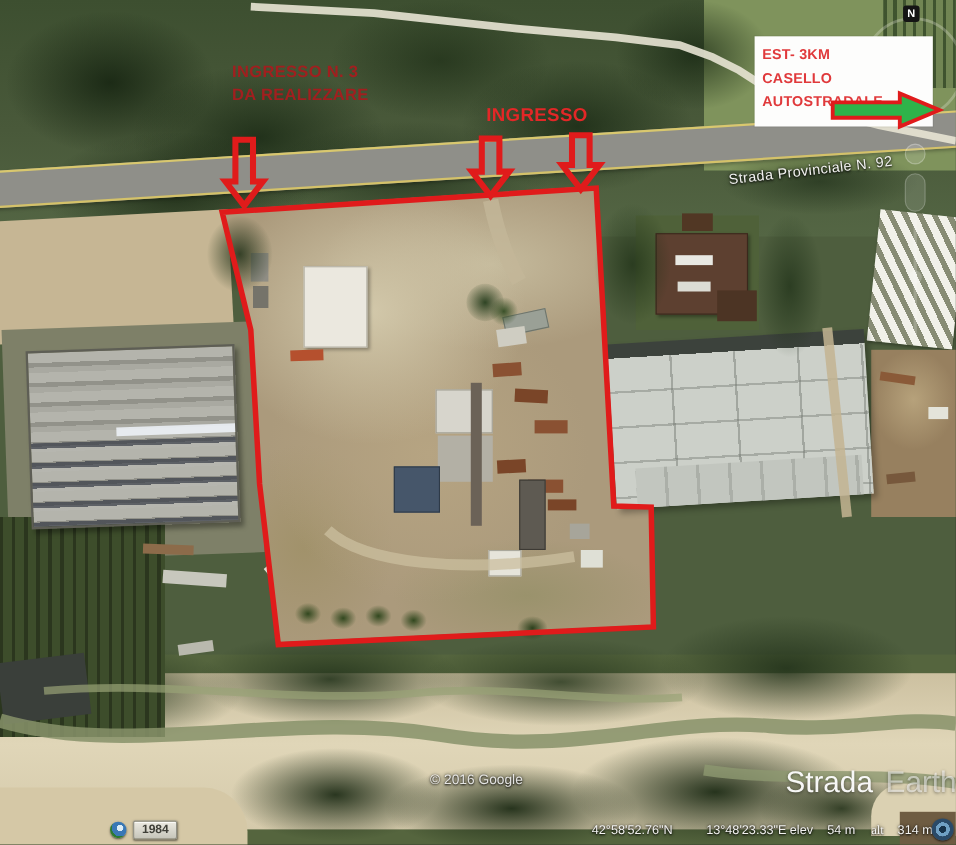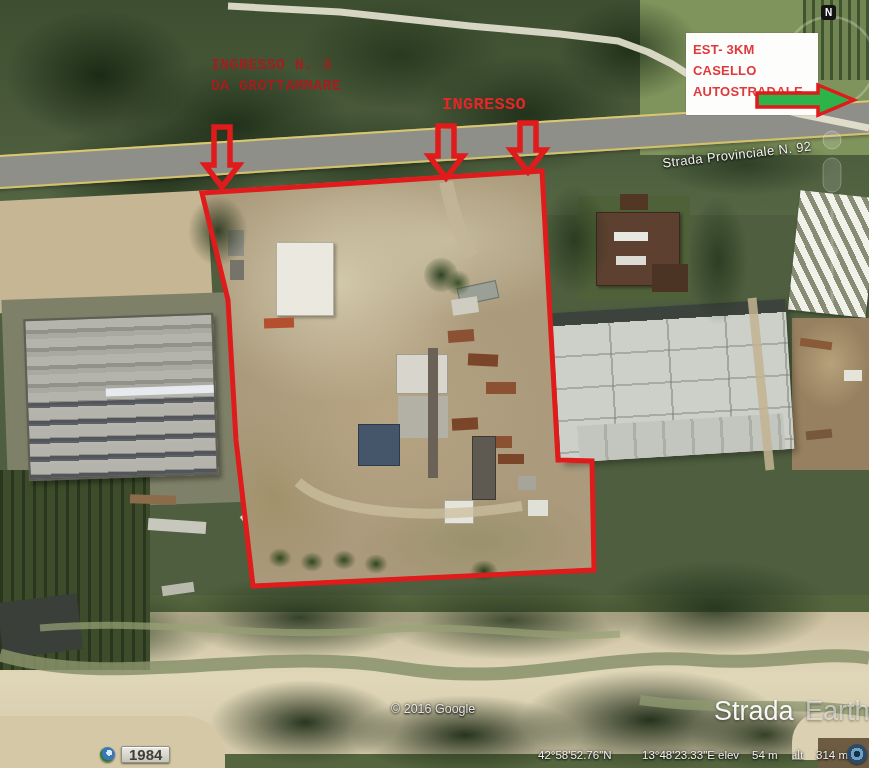--- a/index.html
+++ b/index.html
@@ -1,25 +1,25 @@
 <!DOCTYPE html>
 <html><head>
 <meta charset="utf-8">
 <style>
   html,body{margin:0;padding:0;background:#222;font-family:"Liberation Sans",sans-serif;}
   #screen{position:relative;width:869px;height:768px;overflow:hidden;background:#4e5e3e;cursor:default;}
   #screen *{position:absolute;box-sizing:border-box;}
   .blob{border-radius:50%;}
   .svg-layer{left:0;top:0;pointer-events:none;}
   .maptext{color:#f2f2f0;text-shadow:0 1px 2px rgba(0,0,0,.9),0 0 3px rgba(0,0,0,.7);white-space:nowrap;}
-  .redtext{white-space:nowrap;font-weight:bold;letter-spacing:.3px;font-family:Liberation Mono, monospace;}
+  .redtext{white-space:nowrap;font-weight:bold;letter-spacing:.3px;}
   #infoBox{background:#fdfdfc;box-shadow:0 0 0 1px rgba(0,0,0,.05);}
   #infoBox div{position:static;}
   #yearBadge{background:linear-gradient(#eceae2,#c6c5ba);border:1px solid #8f8f85;border-radius:2px;
-             box-shadow:inset 0 1px 0 #fff,0 1px 2px rgba(0,0,0,.5);color:#3f3f38;font-size:15px;
+             box-shadow:inset 0 1px 0 #fff,0 1px 2px rgba(0,0,0,.5);color:#3f3f38;font-size:11px;
              font-weight:bold;padding:1px 7px;line-height:13px;}
   #statusRow span{white-space:nowrap;}
 </style>
 </head>
 <body>
 
 <div id="screen">
 
   <div style="left:0;top:0;width:869px;height:768px;">
 
@@ -150,28 +150,28 @@
   </div>
 
   <svg class="svg-layer" width="869" height="768" viewBox="0 0 869 768" style="z-index:25;">
     <polygon points="202,193 542,171 558,460 592,461 594,570 253,586 236,440 228,300" fill="none" stroke="#e01b1b" stroke-width="5"></polygon>
     <path d="M214,127 L230,127 L230,165 L239,165 L222,187 L205,165 L214,165 Z" fill="none" stroke="#e01b1b" stroke-width="5.5" stroke-linejoin="miter"></path>
     <path d="M438,126 L454,126 L454,156 L463,156 L446,178 L429,156 L438,156 Z" fill="none" stroke="#e01b1b" stroke-width="5.5" stroke-linejoin="miter"></path>
     <path d="M520,123 L536,123 L536,150 L545,150 L528,172 L511,150 L520,150 Z" fill="none" stroke="#e01b1b" stroke-width="5.5" stroke-linejoin="miter"></path>
     <polygon points="757,93 818,93 818,85 854,100 818,115 818,107 757,107" fill="#2eb34a" stroke="#e01b1b" stroke-width="3.5"></polygon>
   </svg>
 
-  <div id="infoBox" style="left:686px;top:33px;width:132px;height:82px;z-index:20;padding:6px 7px;color:#e0393b;font-weight:bold;font-size:13px;line-height:21px;letter-spacing:.2px;">
+  <div id="infoBox" style="left:686px;top:33px;width:162px;height:82px;z-index:20;padding:6px 7px;color:#e0393b;font-weight:bold;font-size:13px;line-height:21px;letter-spacing:.2px;">
     <div>EST- 3KM</div>
     <div>CASELLO AUTOSTRADALE</div>
   </div>
 
   <div class="redtext" style="left:211px;top:55px;z-index:26;color:#a11f1f;font-size:15px;line-height:21px;">
     <div style="position:static;">INGRESSO N. 3</div>
-    <div style="position:static;">DA GROTTAMMARE</div>
+    <div style="position:static;">DA REALIZZARE</div>
   </div>
   <div class="redtext" style="left:442px;top:95px;z-index:26;color:#e32727;font-size:17px;">INGRESSO</div>
 
   <div class="maptext" style="left:662px;top:147px;z-index:12;font-size:13px;transform:rotate(-6.5deg);letter-spacing:.4px;">Strada Provinciale N. 92</div>
 
   <div style="left:821px;top:5px;width:15px;height:15px;z-index:26;background:#141414;border-radius:3px;color:#fff;
               font-size:10px;font-weight:bold;text-align:center;line-height:15px;">
     <span style="position:static;">N</span>
   </div>
 

